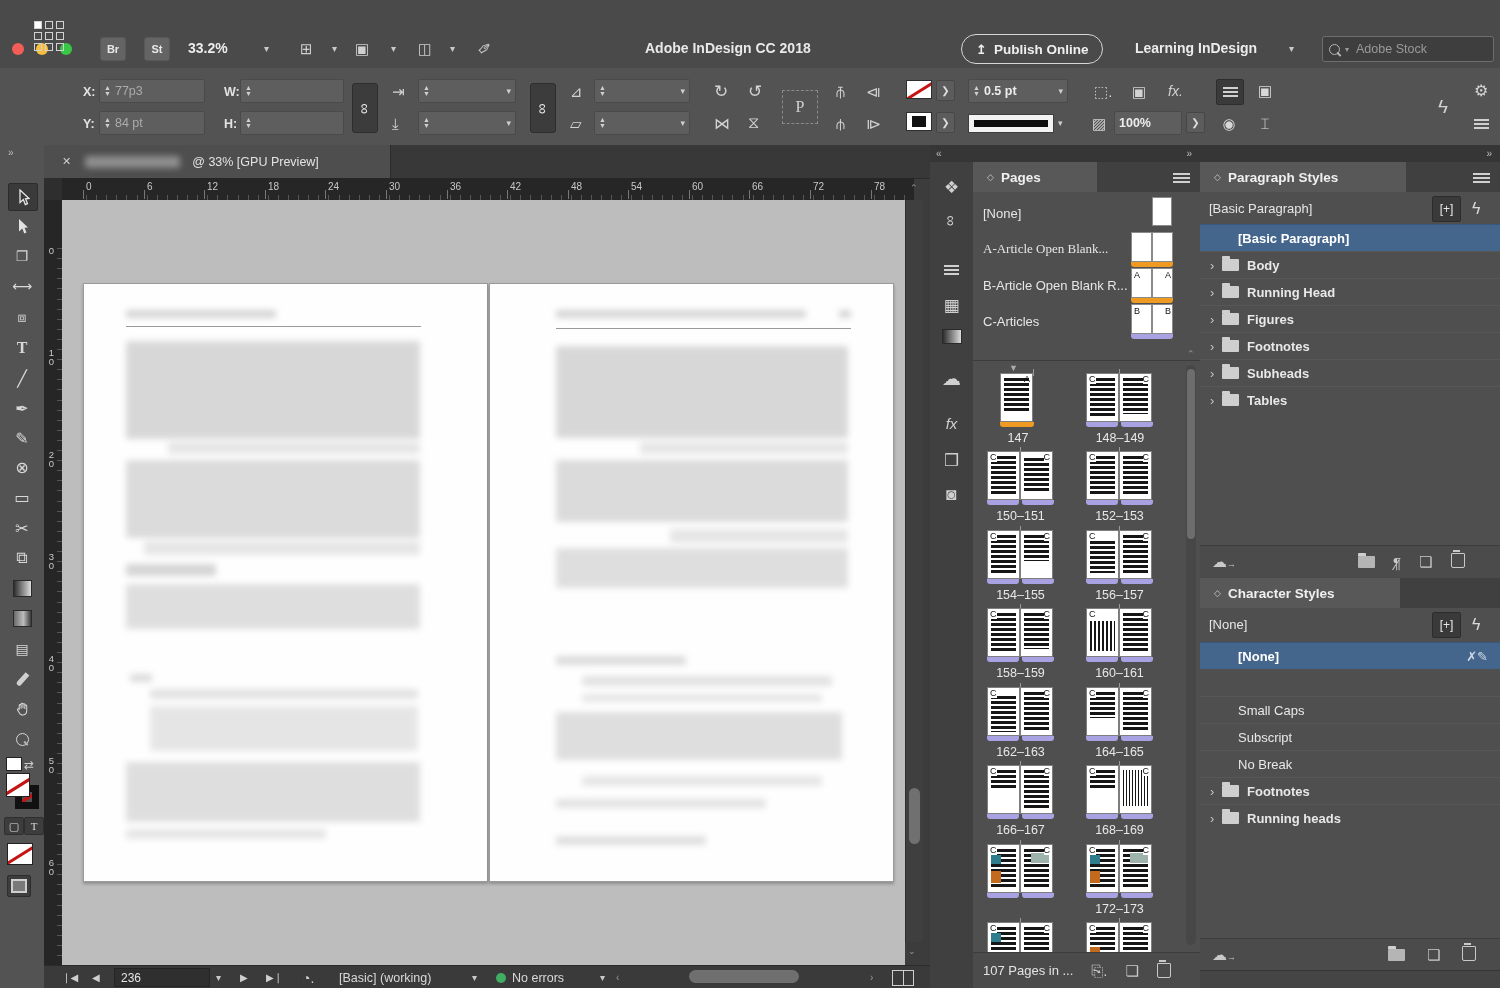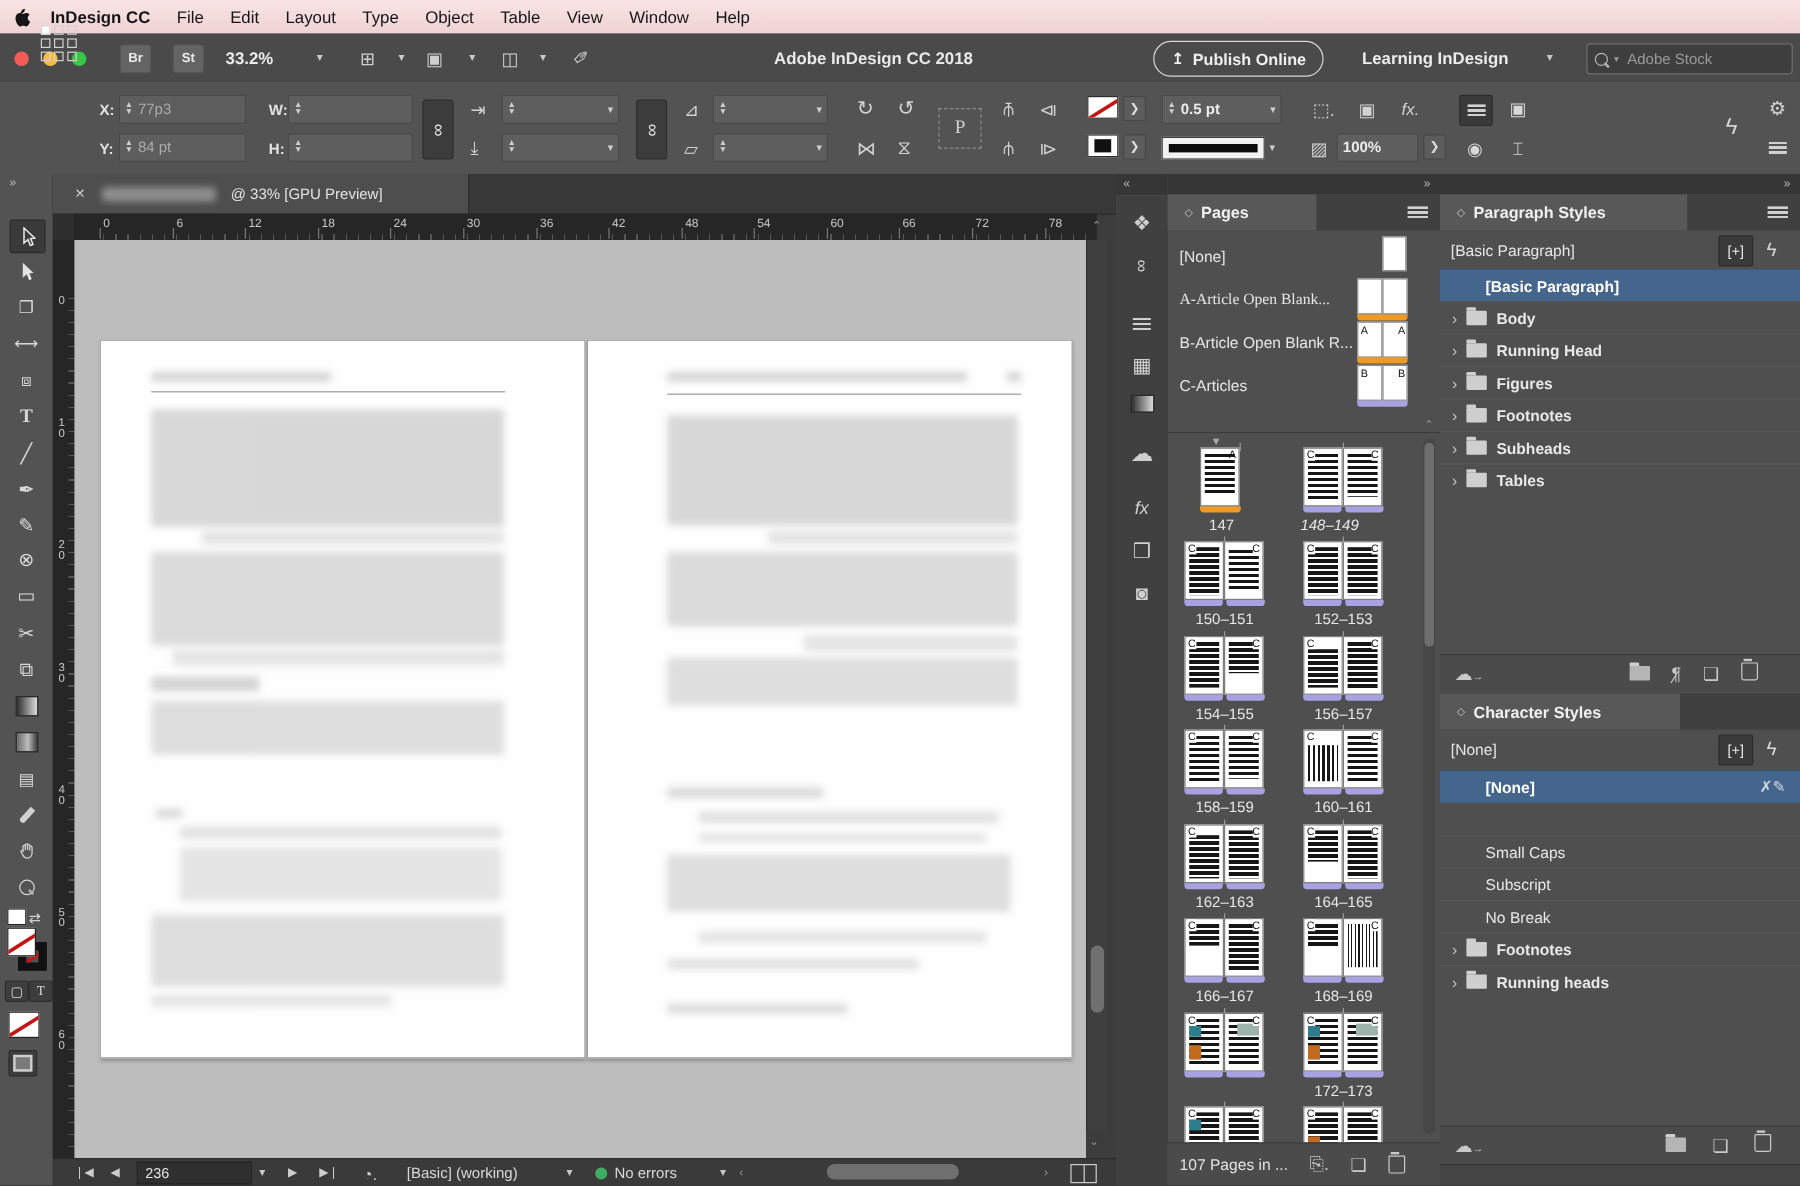--- a/index.html
+++ b/index.html
@@ -177,35 +177,20 @@
   .ficon{color:#c9c9c9;font-size:15px;}
   .trash{width:12px;height:13px;border:1.5px solid #c9c9c9;border-radius:1px 1px 2px 2px;position:relative;}
   .trash::before{content:'';position:absolute;top:-4px;left:1px;width:7px;height:2px;background:#c9c9c9;}
   .penx{color:#cfd9e6;font-size:13px;}
 </style>
 </head>
 <body>
 
 <div class="app">
 
-  <div class="abs menubar flex">
-    <svg class="apple" viewBox="0 0 16 18">
-      <path fill="#151515" d="M8.4 4.3c.6-.8 1.1-1.9.9-3-1 .1-2.1.7-2.8 1.5-.6.7-1.1 1.8-.9 2.9 1.1.1 2.1-.6 2.8-1.4zm3.4 5.3c0-2 1.6-2.9 1.7-3-1-1.4-2.4-1.6-2.9-1.6-1.2-.1-2.4.7-3 .7-.6 0-1.6-.7-2.6-.7-1.3 0-2.6.8-3.3 2-1.4 2.4-.4 6 1 8 .7 1 1.5 2.1 2.5 2 1-.1 1.4-.6 2.6-.6s1.6.6 2.6.6c1.1 0 1.8-1 2.5-2 .8-1.1 1.1-2.2 1.1-2.3-.1 0-2.2-.9-2.2-3.1z"></path>
-    </svg>
-    <span class="mi bold">InDesign CC</span>
-    <span class="mi">File</span>
-    <span class="mi">Edit</span>
-    <span class="mi">Layout</span>
-    <span class="mi">Type</span>
-    <span class="mi">Object</span>
-    <span class="mi">Table</span>
-    <span class="mi">View</span>
-    <span class="mi">Window</span>
-    <span class="mi">Help</span>
-  </div>
 
   <div class="abs titlebar">
     <span class="abs tl" style="left:12px;top:15px;background:#f25e57;"></span>
     <span class="abs tl" style="left:36px;top:15px;background:#f6bd3f;"></span>
     <span class="abs tl" style="left:60px;top:15px;background:#39c748;"></span>
     <div class="abs badge" style="left:100px;top:9px;">Br</div>
     <div class="abs badge" style="left:144px;top:9px;">St</div>
     <span class="abs" style="left:188px;top:12px;font-size:14px;font-weight:700;color:#ececec;">33.2%</span>
     <span class="abs ddchev" style="left:258px;top:15px;">▾</span>
     <span class="abs tbicon" style="left:300px;top:12px;">⊞</span>
@@ -550,21 +535,21 @@
       <div class="spread" style="left:27px;top:12px;width:34px;height:55px;">
         <span class="spinetick" style="left:33px;top:-4px;"></span>
         <div class="minipage" style="left:0;top:0;">
             <span class="minitext" style="top:4px;height:34px;"></span>
             <span class="mc" style="right:2px;top:0;">A</span>
           </div>
         <div class="mbar" style="left:0;top:49px;width:34px;background:#ee9a23;"></div>
       </div>
       <div class="slabel" style="left:-69px;top:70px;width:227px;left:0;">
           <span style="position:absolute;left:0px;width:90px;">147</span>
-        <span style="position:absolute;left:80px;width:110px;font-style:italic;">148–149</span>
+        <span style="position:absolute;left:92px;width:110px;">148–149</span>
         </div>
       <div class="spread" style="left:113px;top:12px;width:67px;height:55px;">
         <span class="spinetick" style="left:33px;top:-4px;"></span>
         <div class="minipage" style="left:0;top:0;">
             <span class="minitext" style="top:4px;height:40px;"></span>
             <span class="mc" style="left:2px;top:0;background:#fff;">C</span>
           </div>
         <div class="minipage" style="left:33px;top:0;">
             <span class="minitext" style="top:4px;height:36px;"></span>
             <span class="mc" style="right:2px;top:0;background:#fff;">C</span>

